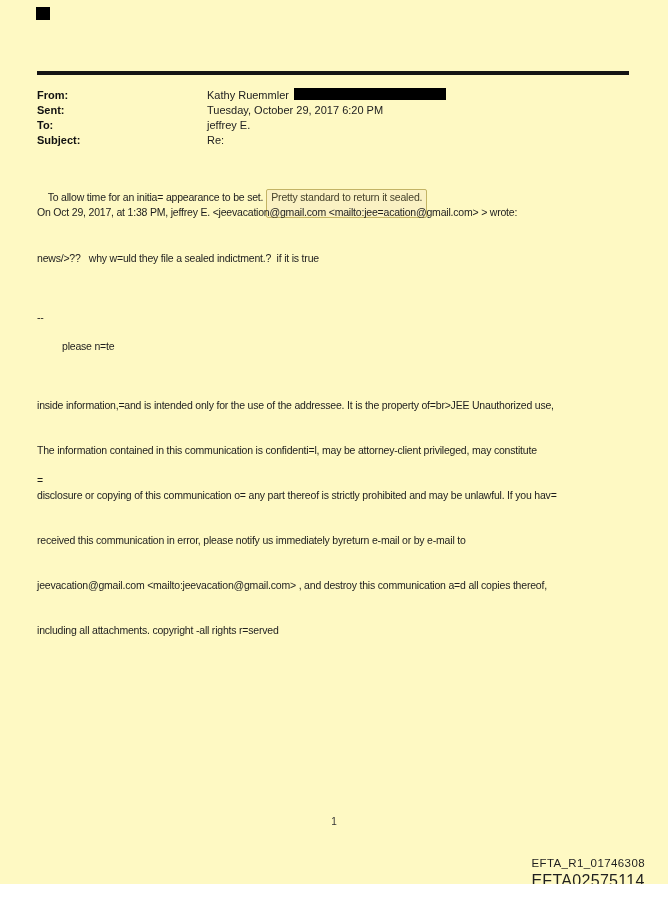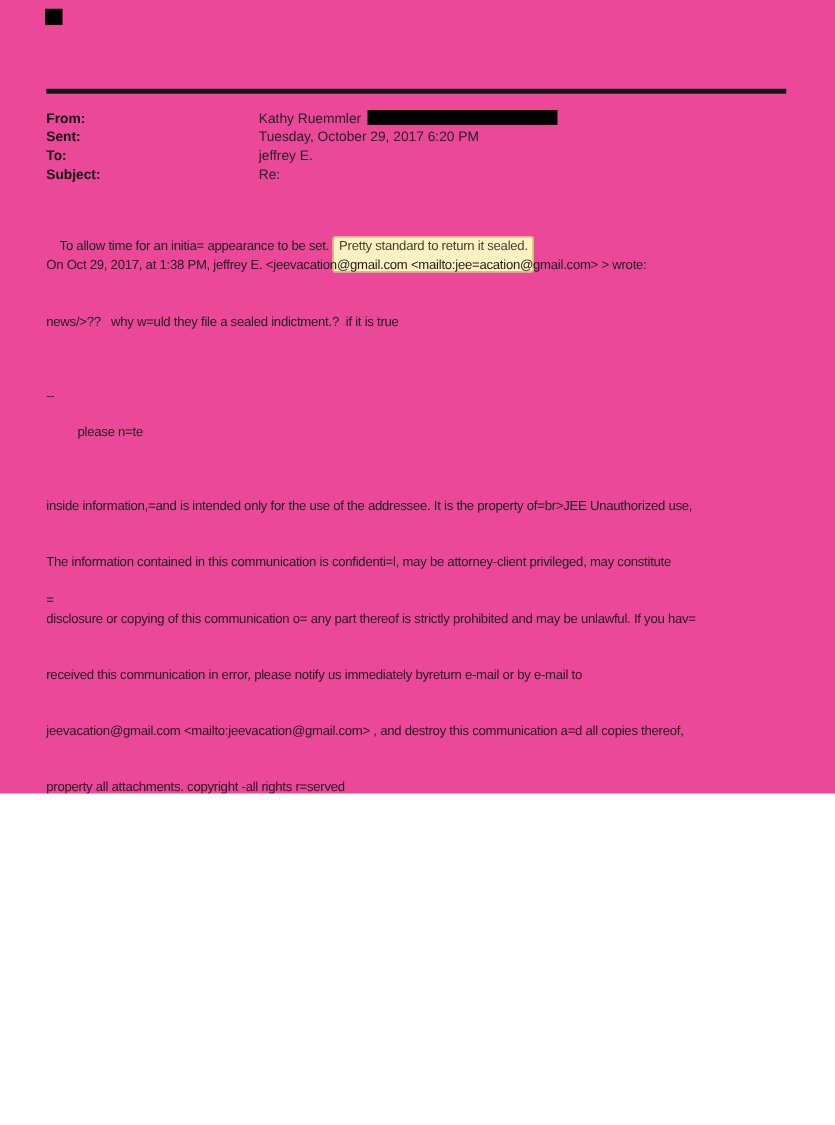--- a/index.html
+++ b/index.html
@@ -1,20 +1,20 @@
 <!DOCTYPE html>
 <html><head>
 <meta charset="utf-8">
 <style>
   html, body { margin: 0; padding: 0; background: #ffffff; }
   .page {
     position: relative;
     width: 668px;
-    height: 635px;
-    background: #ec4899;
+    height: 884px;
+    background: #fef9c3;
     font-family: "Liberation Sans", sans-serif;
     color: #1d1d1d;
     overflow: hidden;
   }
   .redaction-mark {
     position: absolute;
     left: 36px; top: 7px;
     width: 14px; height: 13px;
     background: #000000;
   }
@@ -124,21 +124,21 @@
   <div class="body-line" style="top:310px;">--</div>
 
   <div class="body-line" style="top:339px; left:62px;">please n=te</div>
 
   <div class="body-line disclaimer">
     <div>inside information,=and is intended only for the use of the addressee. It is the property of=br&gt;JEE Unauthorized use,</div>
     <div>The information contained in this communication is confidenti=l, may be attorney-client privileged, may constitute</div>
     <div>disclosure or copying of this communication o= any part thereof is strictly prohibited and may be unlawful. If you hav=</div>
     <div>received this communication in error, please notify us immediately byreturn e-mail or by e-mail to</div>
     <div>jeevacation@gmail.com &lt;mailto:jeevacation@gmail.com&gt; , and destroy this communication a=d all copies thereof,</div>
-    <div>property all attachments. copyright -all rights r=served</div>
+    <div>including all attachments. copyright -all rights r=served</div>
   </div>
 
   <div class="body-line" style="top:473px;">=</div>
 
   <div class="footer-page-number">1</div>
 
   <div class="bates-block">
     <div class="bates-small">EFTA_R1_01746308</div>
     <div class="bates-large">EFTA02575114</div>
   </div>

